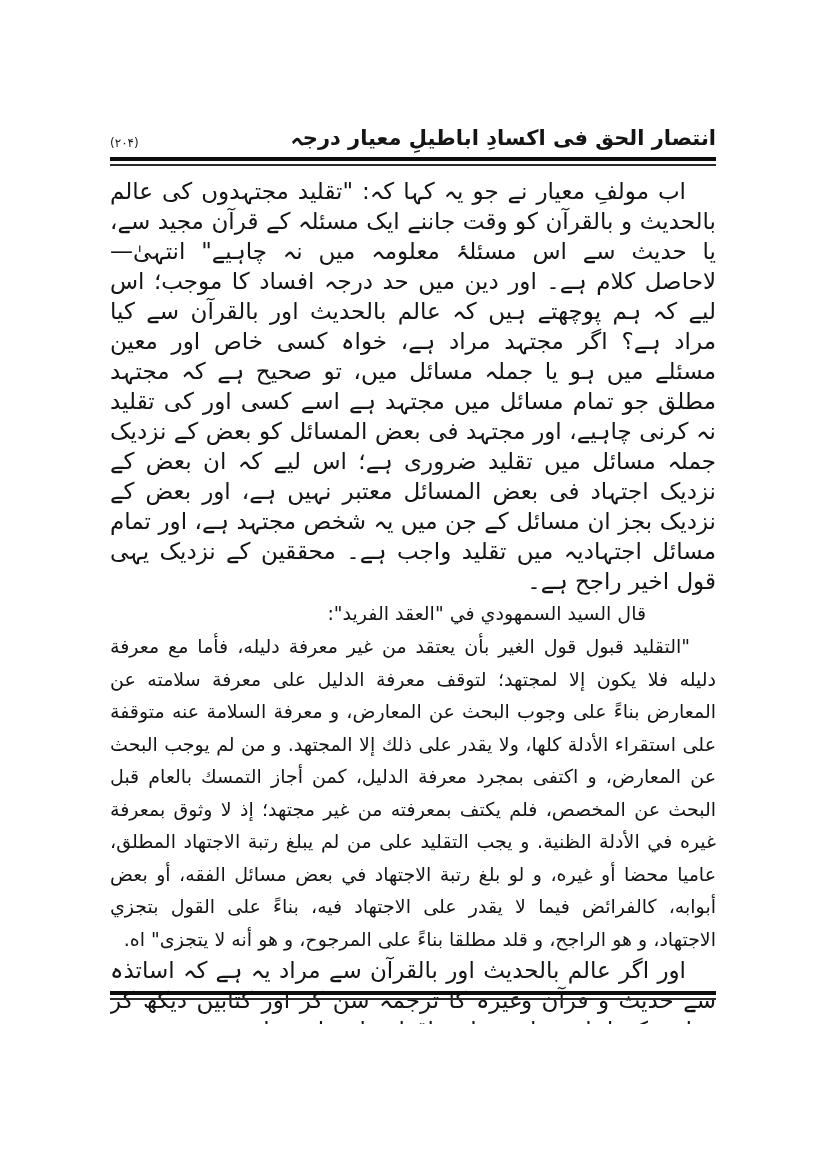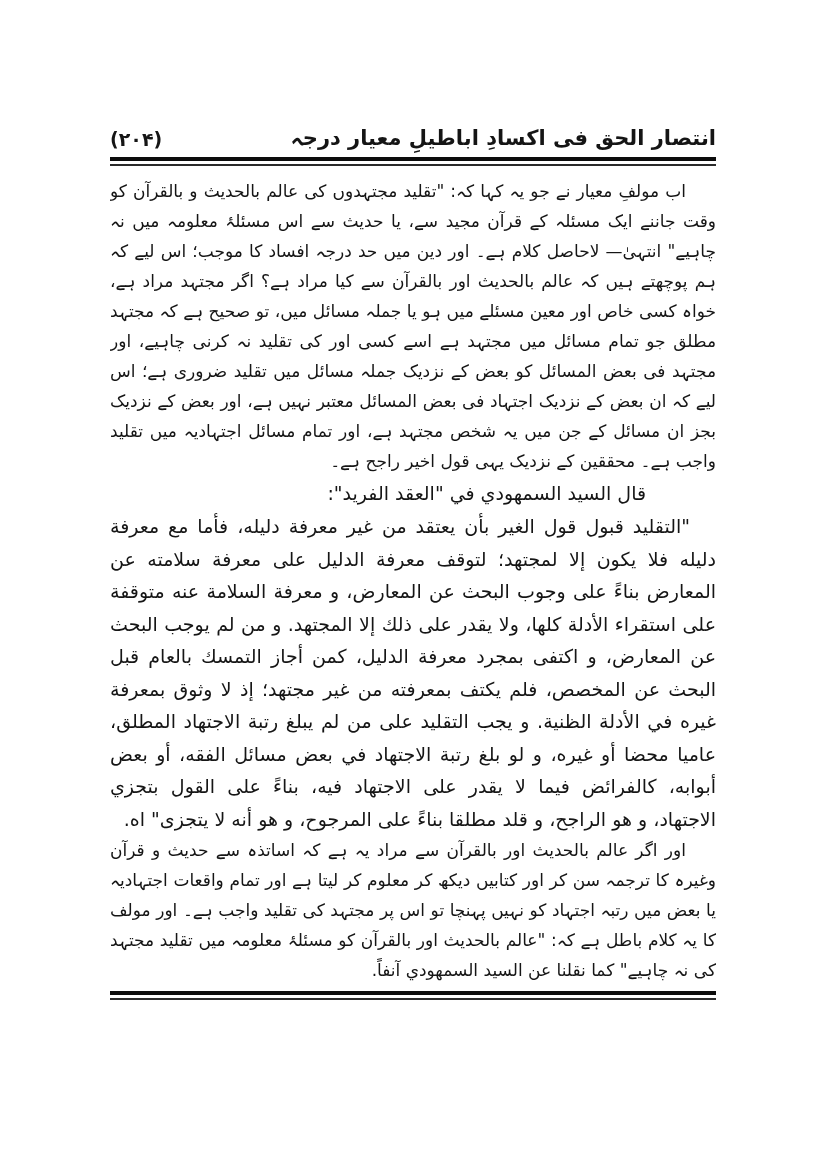--- a/index.html
+++ b/index.html
@@ -28,39 +28,39 @@
     align-items: flex-end;
     margin-bottom: 7px;
   }
   .book-title {
     font-size: 21px;
     font-weight: bold;
     letter-spacing: -0.2px;
     white-space: nowrap;
   }
   .page-number {
-    font-size: 19px;
-    font-weight: bold;
+    font-size: 12px;
+    font-weight: normal;
   }
   .double-rule {
     height: 9px;
     border-top: 4px solid #0c0c0c;
     border-bottom: 2px solid #2b2b2b;
     margin-bottom: 10px;
   }
   .body-text {
     max-height: 848px;
     overflow: hidden;
   }
   .para {
     text-align: justify;
     text-justify: inter-word;
   }
   .para.urdu {
-    font-size: 17px;
+    font-size: 23px;
     line-height: 30px;
     text-indent: 30px;
   }
   .para.quote-intro {
     font-size: 19px;
     line-height: 34px;
     text-indent: 70px;
     text-align: right;
   }
   .para.arabic {

